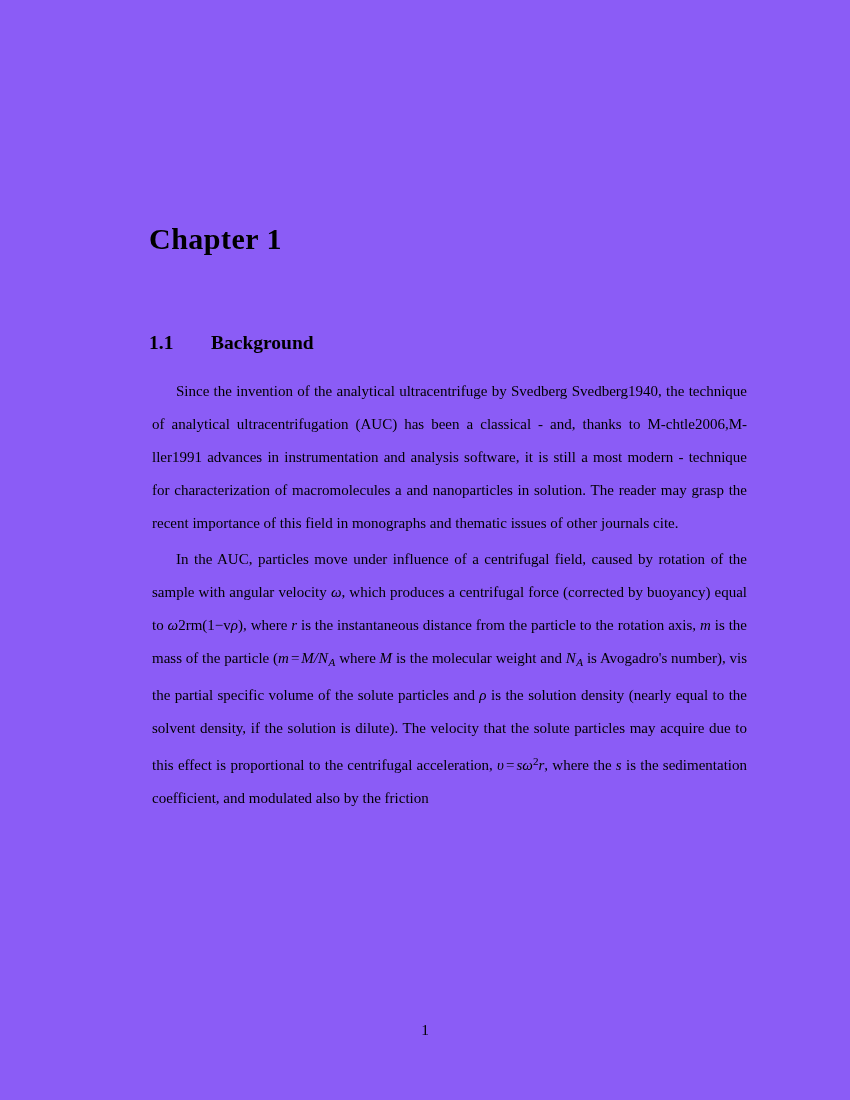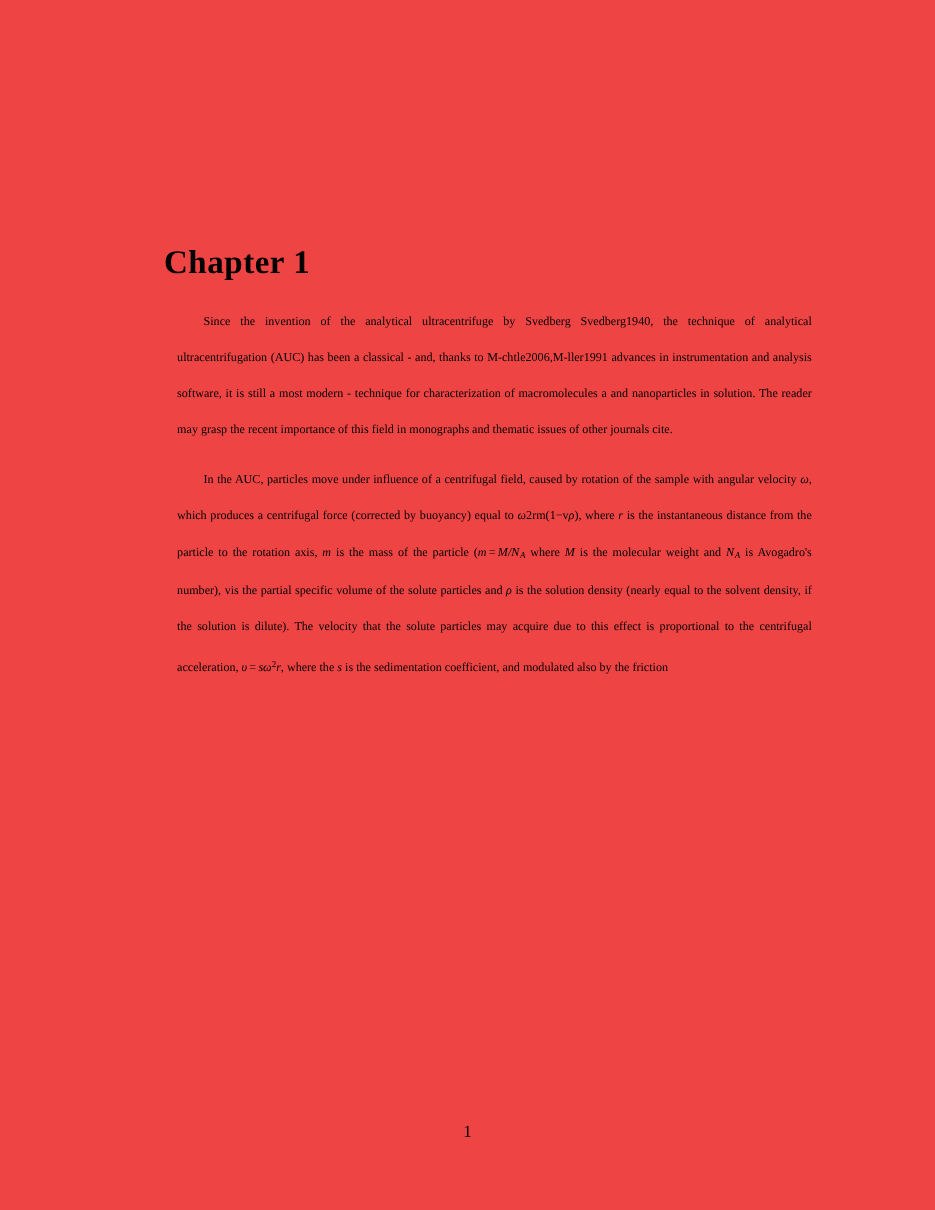--- a/index.html
+++ b/index.html
@@ -11,21 +11,21 @@
     width: 850px;
     height: 1100px;
     position: relative;
     font-family: "Liberation Serif", "DejaVu Serif", serif;
     color: #000000;
     overflow: hidden;
   }
   .page {
     position: absolute;
     inset: 0;
-    background: #ef4444;
+    background: #8b5cf6;
   }
   .content {
     position: absolute;
     left: 149px;
     top: 0;
     width: 601px;
   }
   .chapter-label {
     font-size: 30px;
     font-weight: bold;
@@ -46,23 +46,23 @@
     font-weight: bold;
     margin: 0;
     padding-top: 76px;
     line-height: 1.2;
   }
   .section-heading .sec-num {
     display: inline-block;
     min-width: 62px;
   }
   p.body-par {
-    font-size: 11px;
+    font-size: 15px;
     line-height: 33px;
-    margin: 12px;
+    margin: 3px;
     text-align: justify;
     text-justify: inter-word;
     text-indent: 24px;
     hyphens: none;
   }
   p.first-par {
     margin-top: 21px;
   }
   .mi {
     font-style: italic;
@@ -98,20 +98,23 @@
 </style>
 </head>
 <body>
 
 <div class="page">
   <div class="content">
 
     <h1 class="chapter-label">Chapter 1</h1>
 
 
+    <h2 class="section-heading">
+      <span class="sec-num">1.1</span><span>Background</span>
+    </h2>
 
     <p class="body-par first-par">Since the invention of the analytical ultracentrifuge by Svedberg Svedberg1940, the technique of analytical ultracentrifugation (AUC) has been a classical - and, thanks to M-chtle2006,M-ller1991 advances in instrumentation and analysis software, it is still a most modern - technique for characterization of macromolecules a and nanoparticles in solution. The reader may grasp the recent importance of this field in monographs and thematic issues of other journals cite.</p>
 
     <p class="body-par">
       <span>In the AUC, particles move under influence of a centrifugal field, caused by rotation of the sample with angular velocity </span><span class="mi">ω</span><span>, which produces a centrifugal force (corrected by buoyancy) equal to </span><span class="mi">ω</span><span class="mup">2rm(1</span><span class="mup">−</span><span class="mup">v</span><span class="mi">ρ</span><span>), where </span><span class="mi">r</span><span> is the instantaneous distance from the particle to the rotation axis, </span><span class="mi">m</span><span> is the mass of the particle (</span><span class="mi">m</span><span class="mop">=</span><span class="mi">M</span><span class="mi">/</span><span class="mi">N</span><span class="msub">A</span><span> where </span><span class="mi">M</span><span> is the molecular weight and </span><span class="mi">N</span><span class="msub">A</span><span> is Avogadro's number), vis the partial specific volume of the solute particles and </span><span class="mi">ρ</span><span> is the solution density (nearly equal to the solvent density, if the solution is dilute). The velocity that the solute particles may acquire due to this effect is proportional to the centrifugal acceleration, </span><span class="mi">υ</span><span class="mop">=</span><span class="mi">s</span><span class="mi">ω</span><span class="msup">2</span><span class="mi">r</span><span>, where the </span><span class="mi">s</span><span> is the sedimentation coefficient, and modulated also by the friction</span>
     </p>
 
   </div>
 
   <div class="page-number">1</div>

